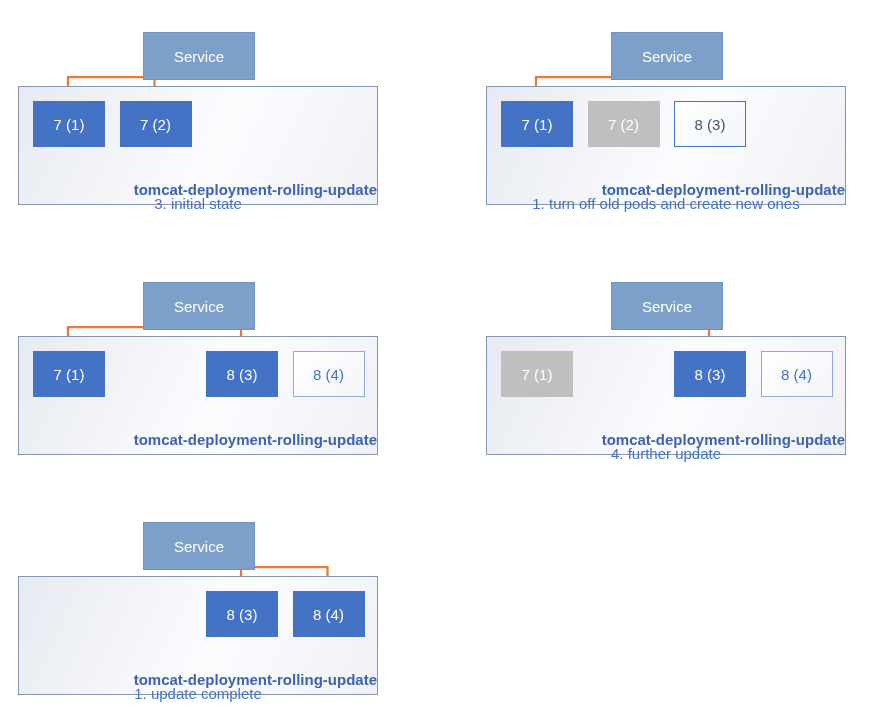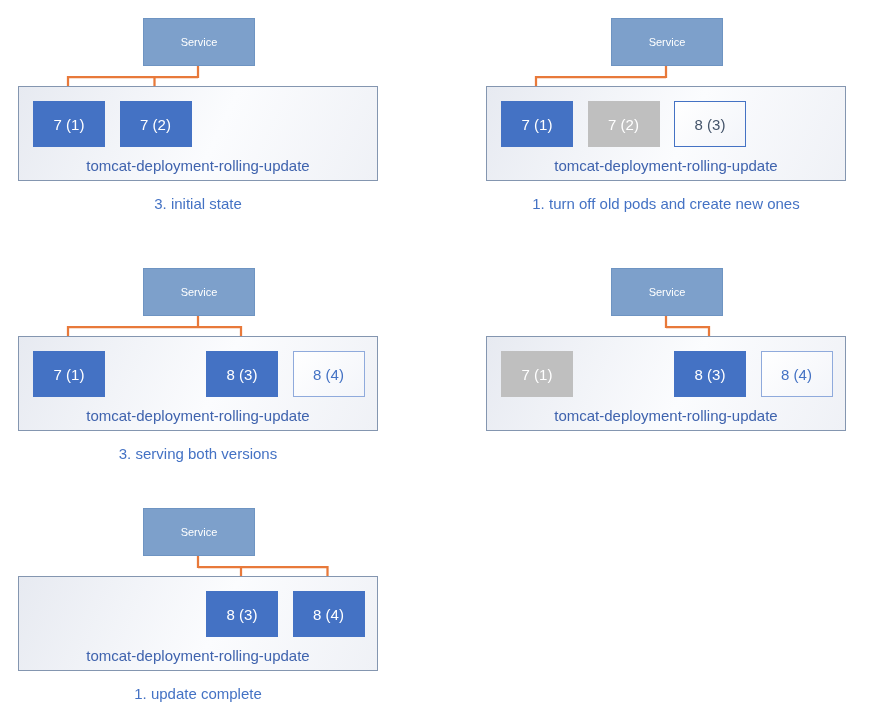--- a/index.html
+++ b/index.html
@@ -18,47 +18,47 @@
     --deploy-label:#3F63AE;
     --caption:#4472C4;
     --arrow:#E8793A;
   }
   html,body{margin:0;padding:0;background:#FFFFFF;}
   body{font-family:"Liberation Sans", sans-serif;}
   #canvas{position:relative;width:870px;height:718px;background:#FFFFFF;overflow:hidden;}
   .panel{position:absolute;width:360px;height:235px;}
   .arrows{position:absolute;left:0;top:0;overflow:visible;pointer-events:none;}
   .service{
-    position:absolute;left:125px;top:18px;width:110px;height:46px;
+    position:absolute;left:125px;top:32px;width:110px;height:46px;
     background:var(--service-fill);border:1px solid var(--service-border);
     display:flex;align-items:center;justify-content:center;
-    color:var(--service-text);font-size:11px;
+    color:var(--service-text);font-size:15px;
   }
   .deploy{
-    position:absolute;left:0;top:86px;width:360px;height:95px;
+    position:absolute;left:0;top:86px;width:360px;height:119px;
     border:1px solid var(--deploy-border);box-sizing:border-box;
     background:linear-gradient(115deg,#E7EAF1 0%,#FBFCFE 55%,#EFF1F6 100%);
   }
   .pod{
     position:absolute;top:14px;width:72px;height:46px;box-sizing:border-box;
     display:flex;align-items:center;justify-content:center;font-size:15px;
   }
   .pod.active{background:var(--pod-active);color:var(--pod-active-text);}
   .pod.terminated{background:var(--pod-terminated);color:var(--pod-terminated-text);}
   .pod.new{
     background:linear-gradient(135deg,#FFFFFF 0%,#F3F5FA 100%);
     border:1px solid var(--pod-new-border);color:var(--pod-new-text);
   }
   .pod.new_light{
     background:linear-gradient(135deg,#FFFFFF 0%,#F3F5FA 100%);
     border:1px solid var(--pod-newlight-border);color:var(--pod-newlight-text);
   }
   .deploy-label{
-    position:absolute;left:0;right:0;bottom:6px;text-align:center;
-    color:var(--deploy-label);font-size:15px;white-space:nowrap;
+    position:absolute;left:0;right:0;bottom:6px;text-align:right;
+    color:var(--deploy-label);font-size:15px;white-space:nowrap;font-weight:bold;
   }
   .caption{
     position:absolute;left:0;top:195px;width:360px;text-align:center;
     color:var(--caption);font-size:15px;white-space:nowrap;
   }
 </style>
 </head>
 <body>
 
 <div id="canvas">
@@ -102,36 +102,36 @@
       </svg>
       <div class="service">
         <span>Service</span>
       </div>
       <div class="deploy">
         <div class="pod active" style="left: 14px;">7 (1)</div>
         <div class="pod active" style="left: 187px;">8 (3)</div>
         <div class="pod new_light" style="left: 273.5px;">8 (4)</div>
         <div class="deploy-label">tomcat-deployment-rolling-update</div>
       </div>
-      <div class="caption">3. serving both versions</div>
     </div>
     <div class="panel" style="left: 486px; top: 250px;">
       <svg class="arrows" width="360" height="230" viewBox="0 0 360 230">
         <path d="M180 63 L180 78 M180 77 L223 77 M223 76 L223 92" fill="none" stroke="var(--arrow)" stroke-width="2.25"></path>
         <polygon points="216.5,91 229.5,91 223,100" fill="var(--arrow)"></polygon>
       </svg>
       <div class="service">
         <span>Service</span>
       </div>
       <div class="deploy">
         <div class="pod terminated" style="left: 14px;">7 (1)</div>
         <div class="pod active" style="left: 187px;">8 (3)</div>
         <div class="pod new_light" style="left: 273.5px;">8 (4)</div>
         <div class="deploy-label">tomcat-deployment-rolling-update</div>
       </div>
+      <div class="caption">4. further update</div>
     </div>
     <div class="panel" style="left: 18px; top: 490px;">
       <svg class="arrows" width="360" height="230" viewBox="0 0 360 230">
         <path d="M180 63 L180 78 M180 77 L309.5 77 M223 76 L223 92 M309.5 76 L309.5 92" fill="none" stroke="var(--arrow)" stroke-width="2.25"></path>
         <polygon points="216.5,91 229.5,91 223,100" fill="var(--arrow)"></polygon>
         <polygon points="303,91 316,91 309.5,100" fill="var(--arrow)"></polygon>
       </svg>
       <div class="service">
         <span>Service</span>
       </div>

